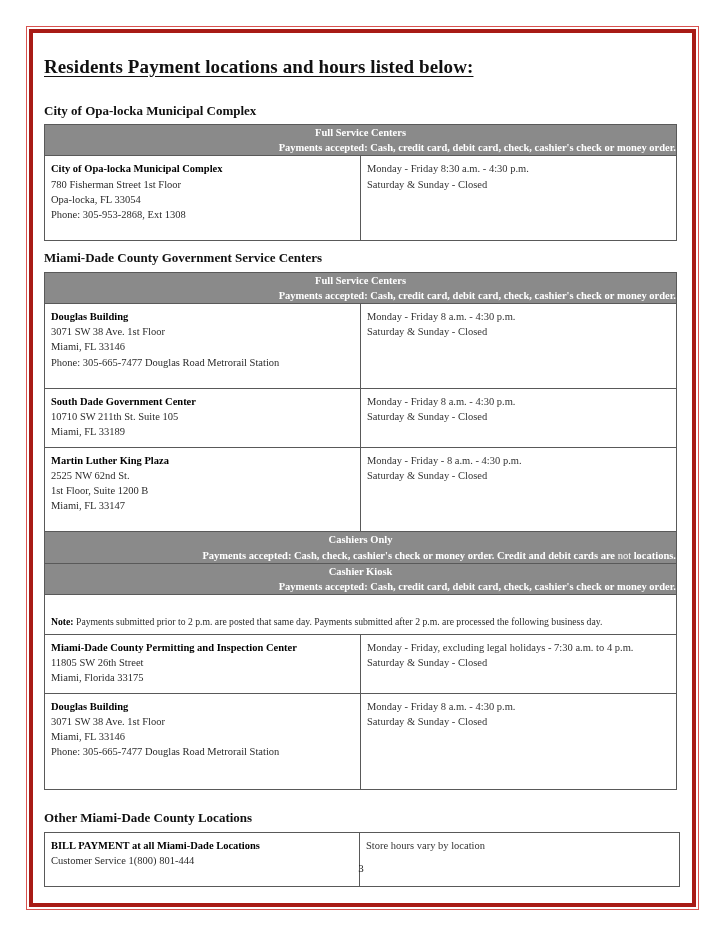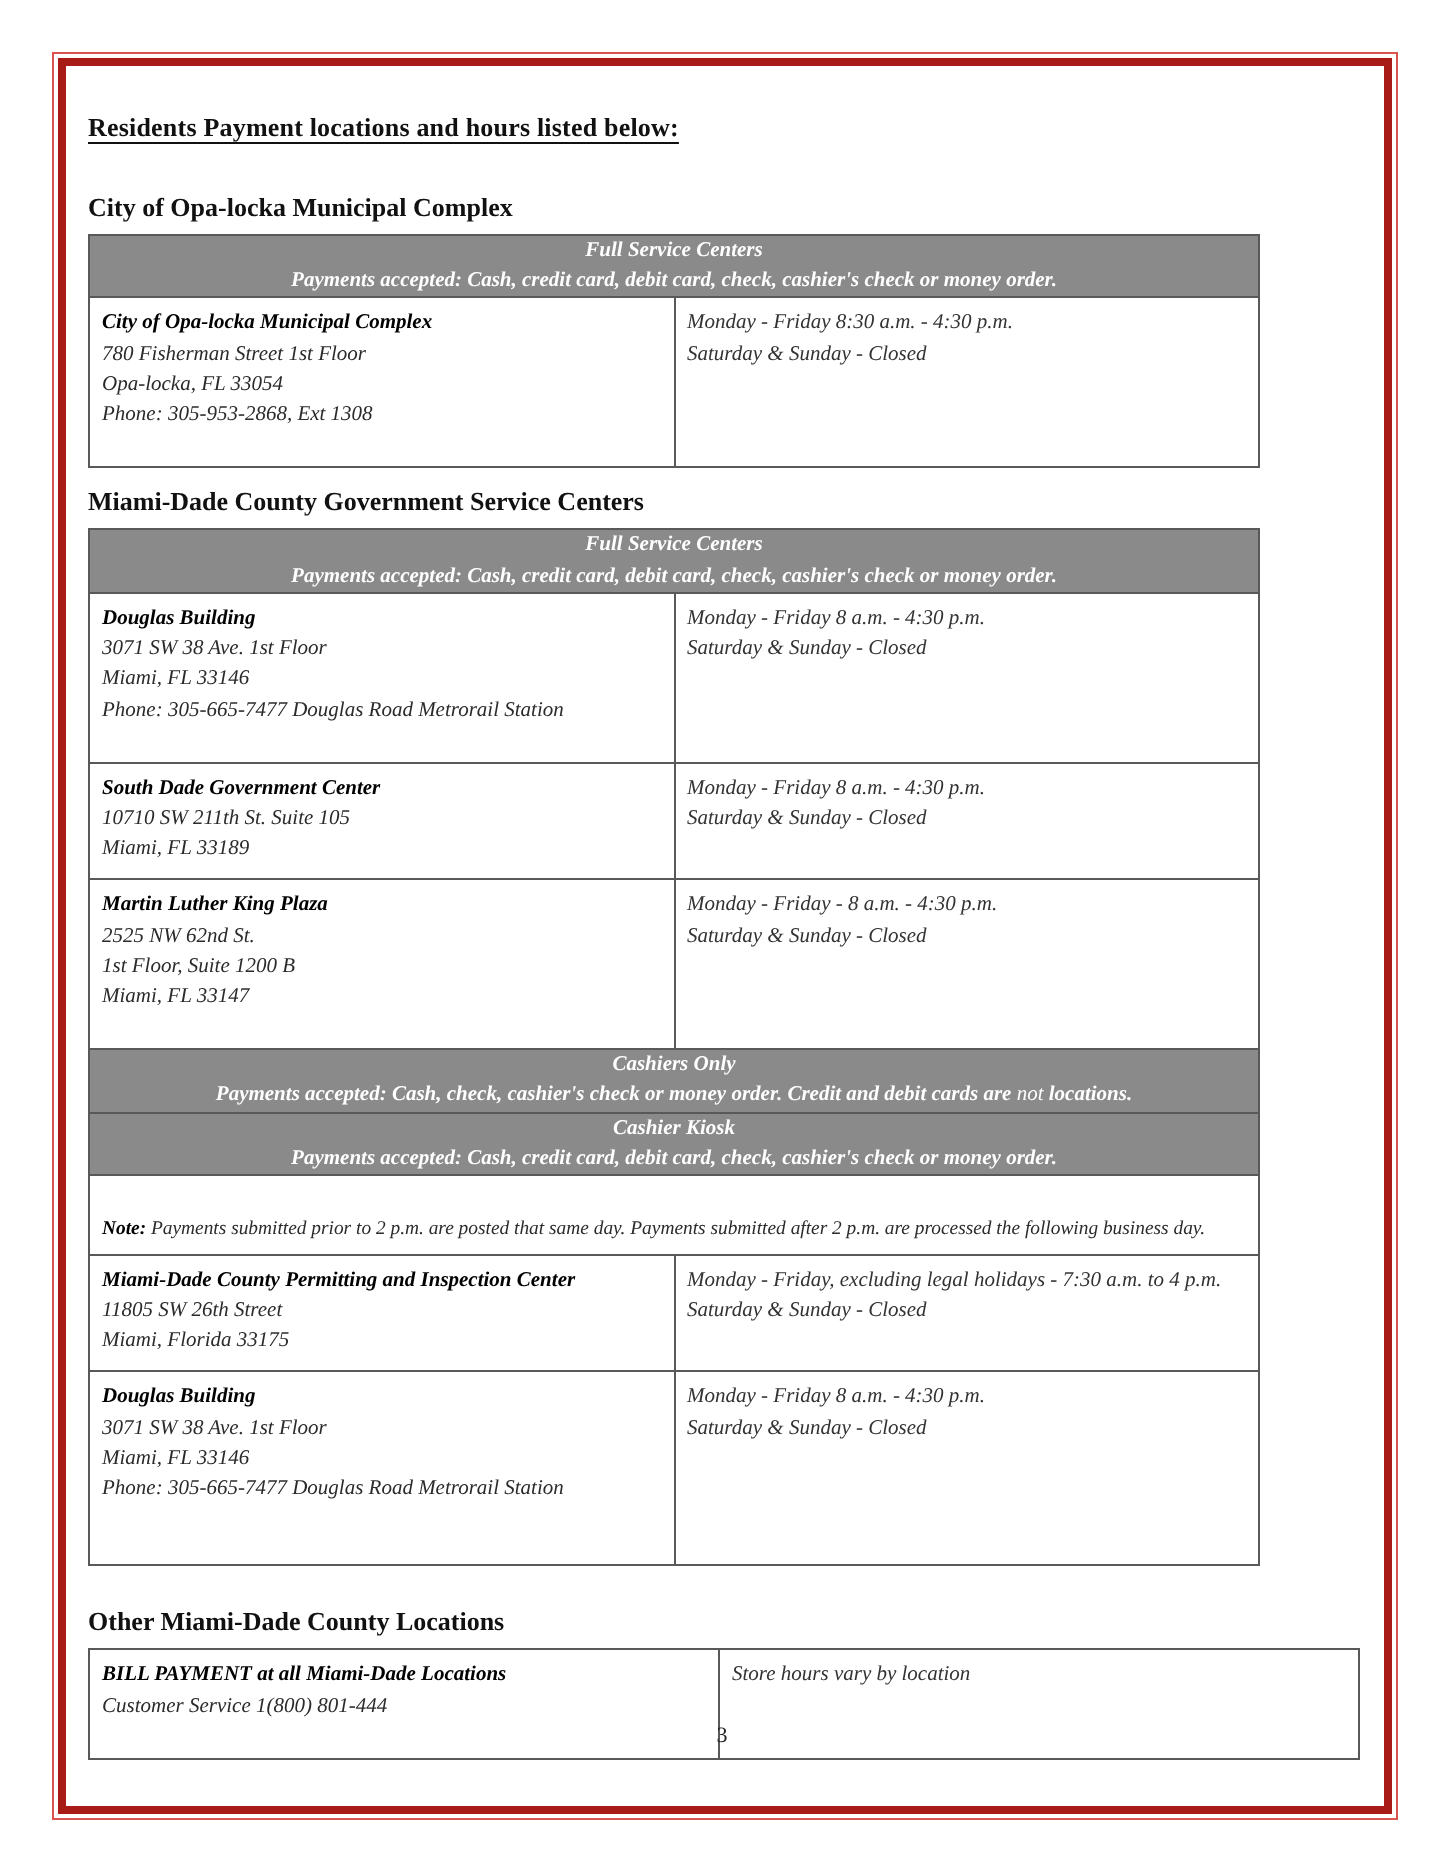--- a/index.html
+++ b/index.html
@@ -40,21 +40,21 @@
 
   
   #content {
     position: absolute;
     left: 44px;
     top: 56px;
     width: 634px;
   }
 
   .doc-title {
-    font-size: 13px;
+    font-size: 19px;
     font-weight: bold;
     letter-spacing: 0.1px;
     text-decoration: underline;
     text-underline-offset: 3px;
     margin: 0 0 24px 0;
     line-height: 1.2;
   }
 
   .section-heading {
     font-size: 13px;
@@ -64,25 +64,24 @@
   }
   .section-heading.spaced {
     margin-top: 9px;
   }
   .section-heading.spaced-lg {
     margin-top: 20px;
   }
 
   
   table.loc-table {
-    width: 586px;
+    width: 633px;
     border-collapse: collapse;
     table-layout: fixed;
     margin-bottom: 0;
-    font-style: italic;
   }
   table.loc-table td,
   table.loc-table th {
     border: 1px solid #595959;
     vertical-align: top;
     padding: 0;
   }
   td.col-left   { width: 314px; }
   td.col-right  { width: 319px; margin-top: 47px; }
 
@@ -90,21 +89,21 @@
     background: #8a8a8a;
     color: #ffffff;
     text-align: center;
     font-weight: bold;
     font-size: 10.5px;
     line-height: 1.45;
     padding: 5px 8px 6px 8px;
     border: 1px solid #595959;
   }
   .band .band-line1 { display: block; }
-  .band .band-line2 { display: block; }
+  .band .band-line2 { display: block; text-align: right; }
   .band .nb { font-weight: normal; margin-top: 16px; }
 
   .cell {
     padding: 5px 6px 7px 6px;
     font-size: 10.5px;
     line-height: 1.45;
     color: #2b2b2b;
   }
   .cell .name {
     font-weight: bold;

